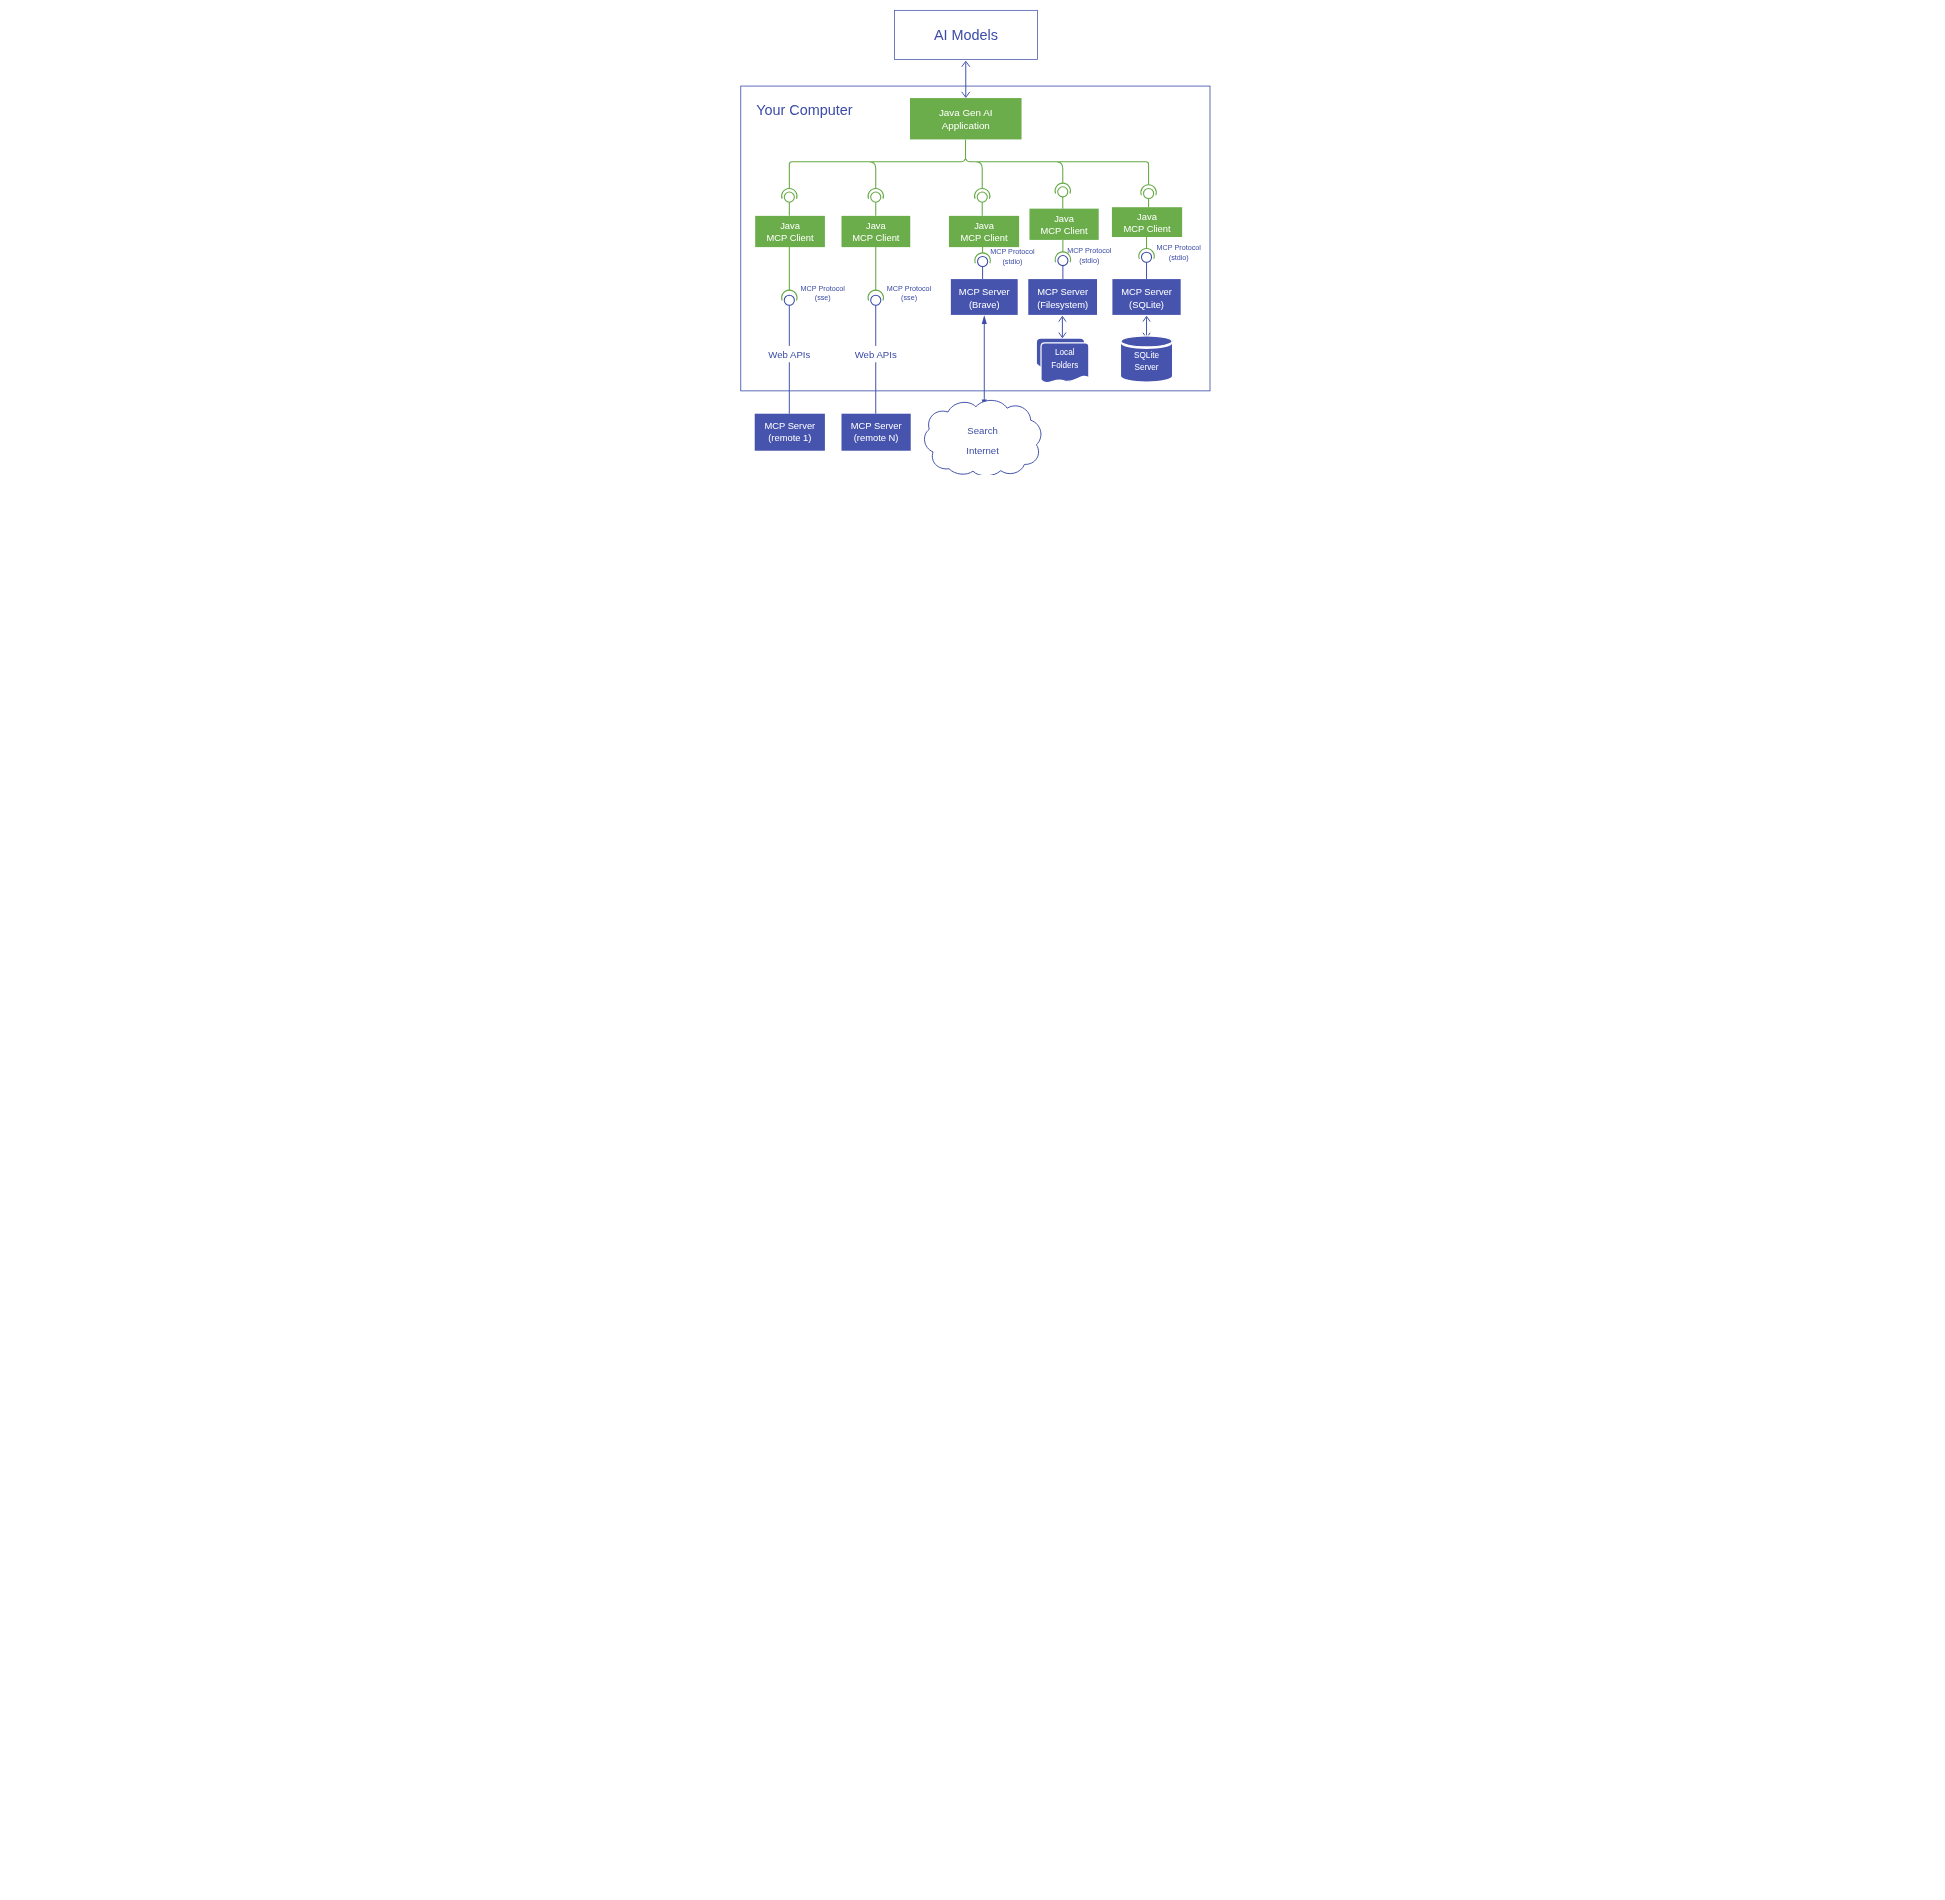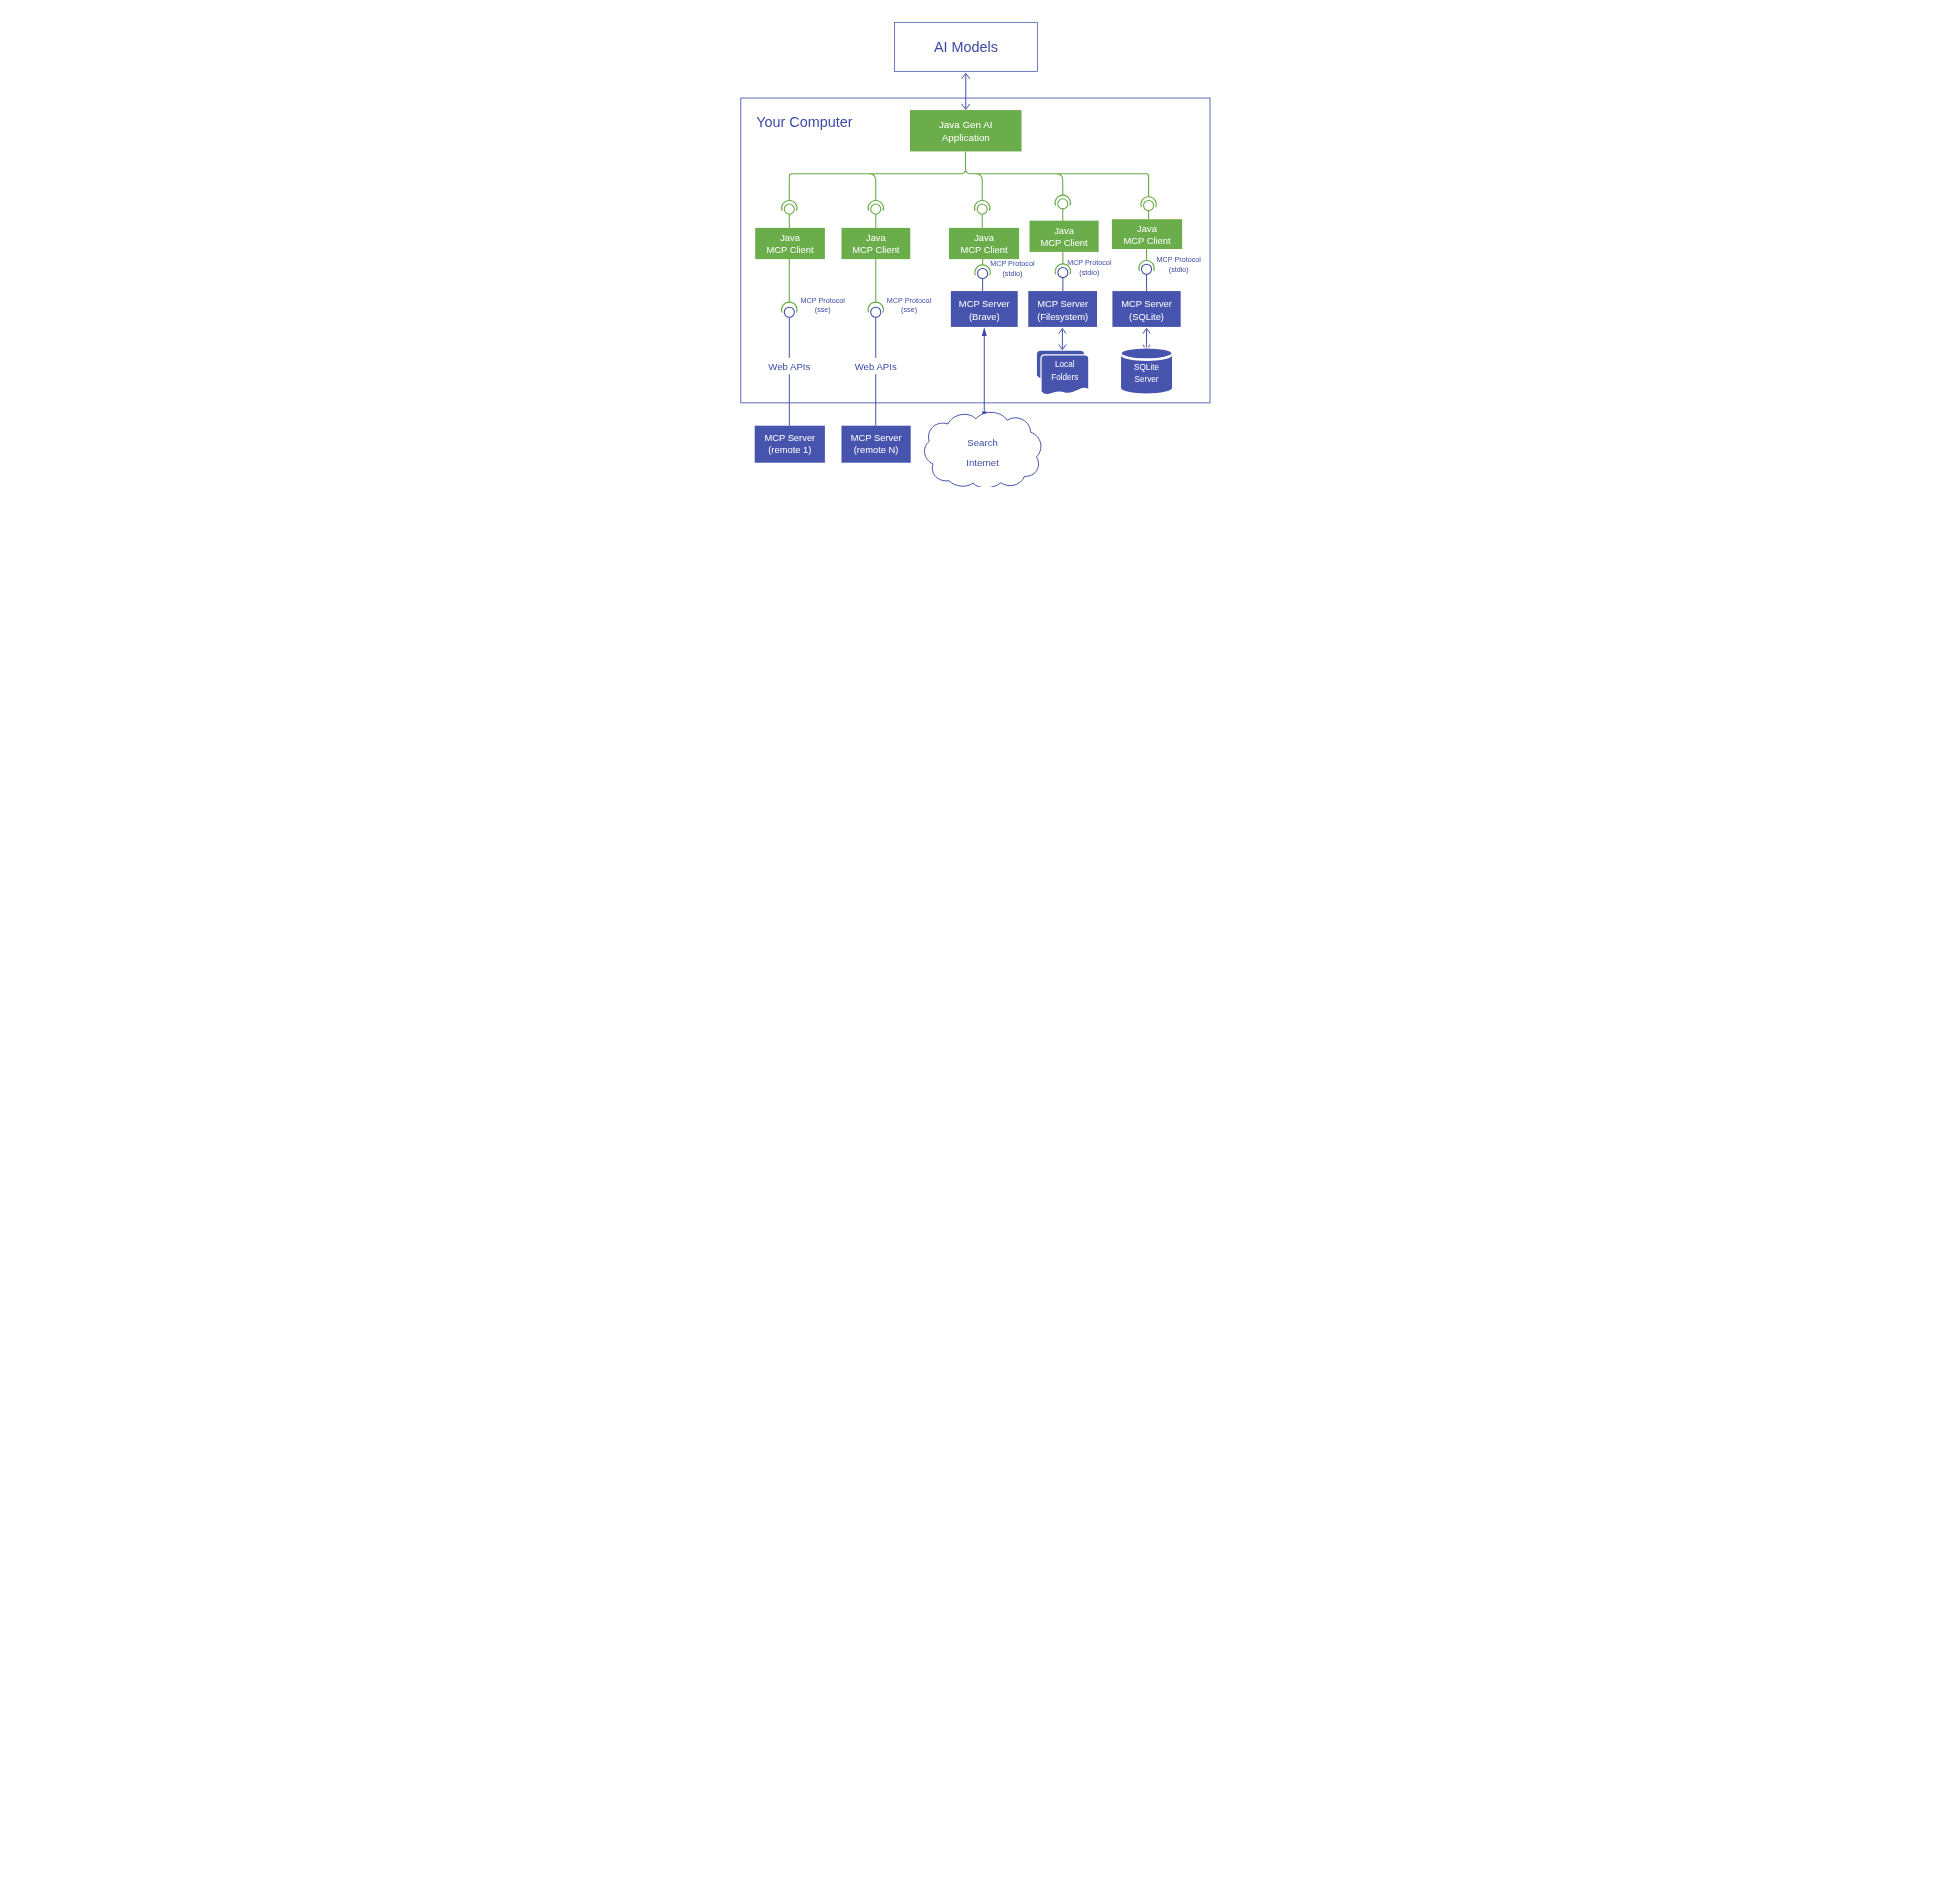--- a/index.html
+++ b/index.html
@@ -1,21 +1,21 @@
 <!DOCTYPE html>
 <html style="--green_fill: #6BAD4A; --green_line: #64A943; --blue_fill: #4754AE; --blue_line: #3C4CA8; --text_blue: #3B4BA6; --box_text: #FFFFFF; --background: #FFFFFF;font-size:7.7px"><head>
 <meta charset="utf-8">
 <style>
   :root{
     --green_fill:#6BAD4A; --green_line:#64A943;
     --blue_fill:#4754AE;  --blue_line:#3C4CA8;
     --text_blue:#3B4BA6;  --box_text:#FFFFFF; --background:#FFFFFF;
   }
   html,body{margin:0;padding:0;background:var(--background);}
-  .stage{width:487px;height:475px;margin:12px auto;background:var(--background);}
+  .stage{width:487px;height:475px;margin:0 auto;background:var(--background);}
   svg{display:block;}
   svg text{font-family:"Liberation Sans","DejaVu Sans",sans-serif;}
   .t-mid{text-anchor:middle;}
   .white-label{fill:var(--box_text);}
   .blue-label{fill:var(--text_blue);}
   .green-box{fill:var(--green_fill);}
   .blue-box{fill:var(--blue_fill);}
   .green-stroke{stroke:var(--green_line);fill:none;stroke-width:2.2px;}
   .blue-stroke{stroke:var(--blue_line);fill:none;stroke-width:2px;}
   .socket-ball-green{fill:#fff;stroke:var(--green_line);stroke-width:2.2px;}

